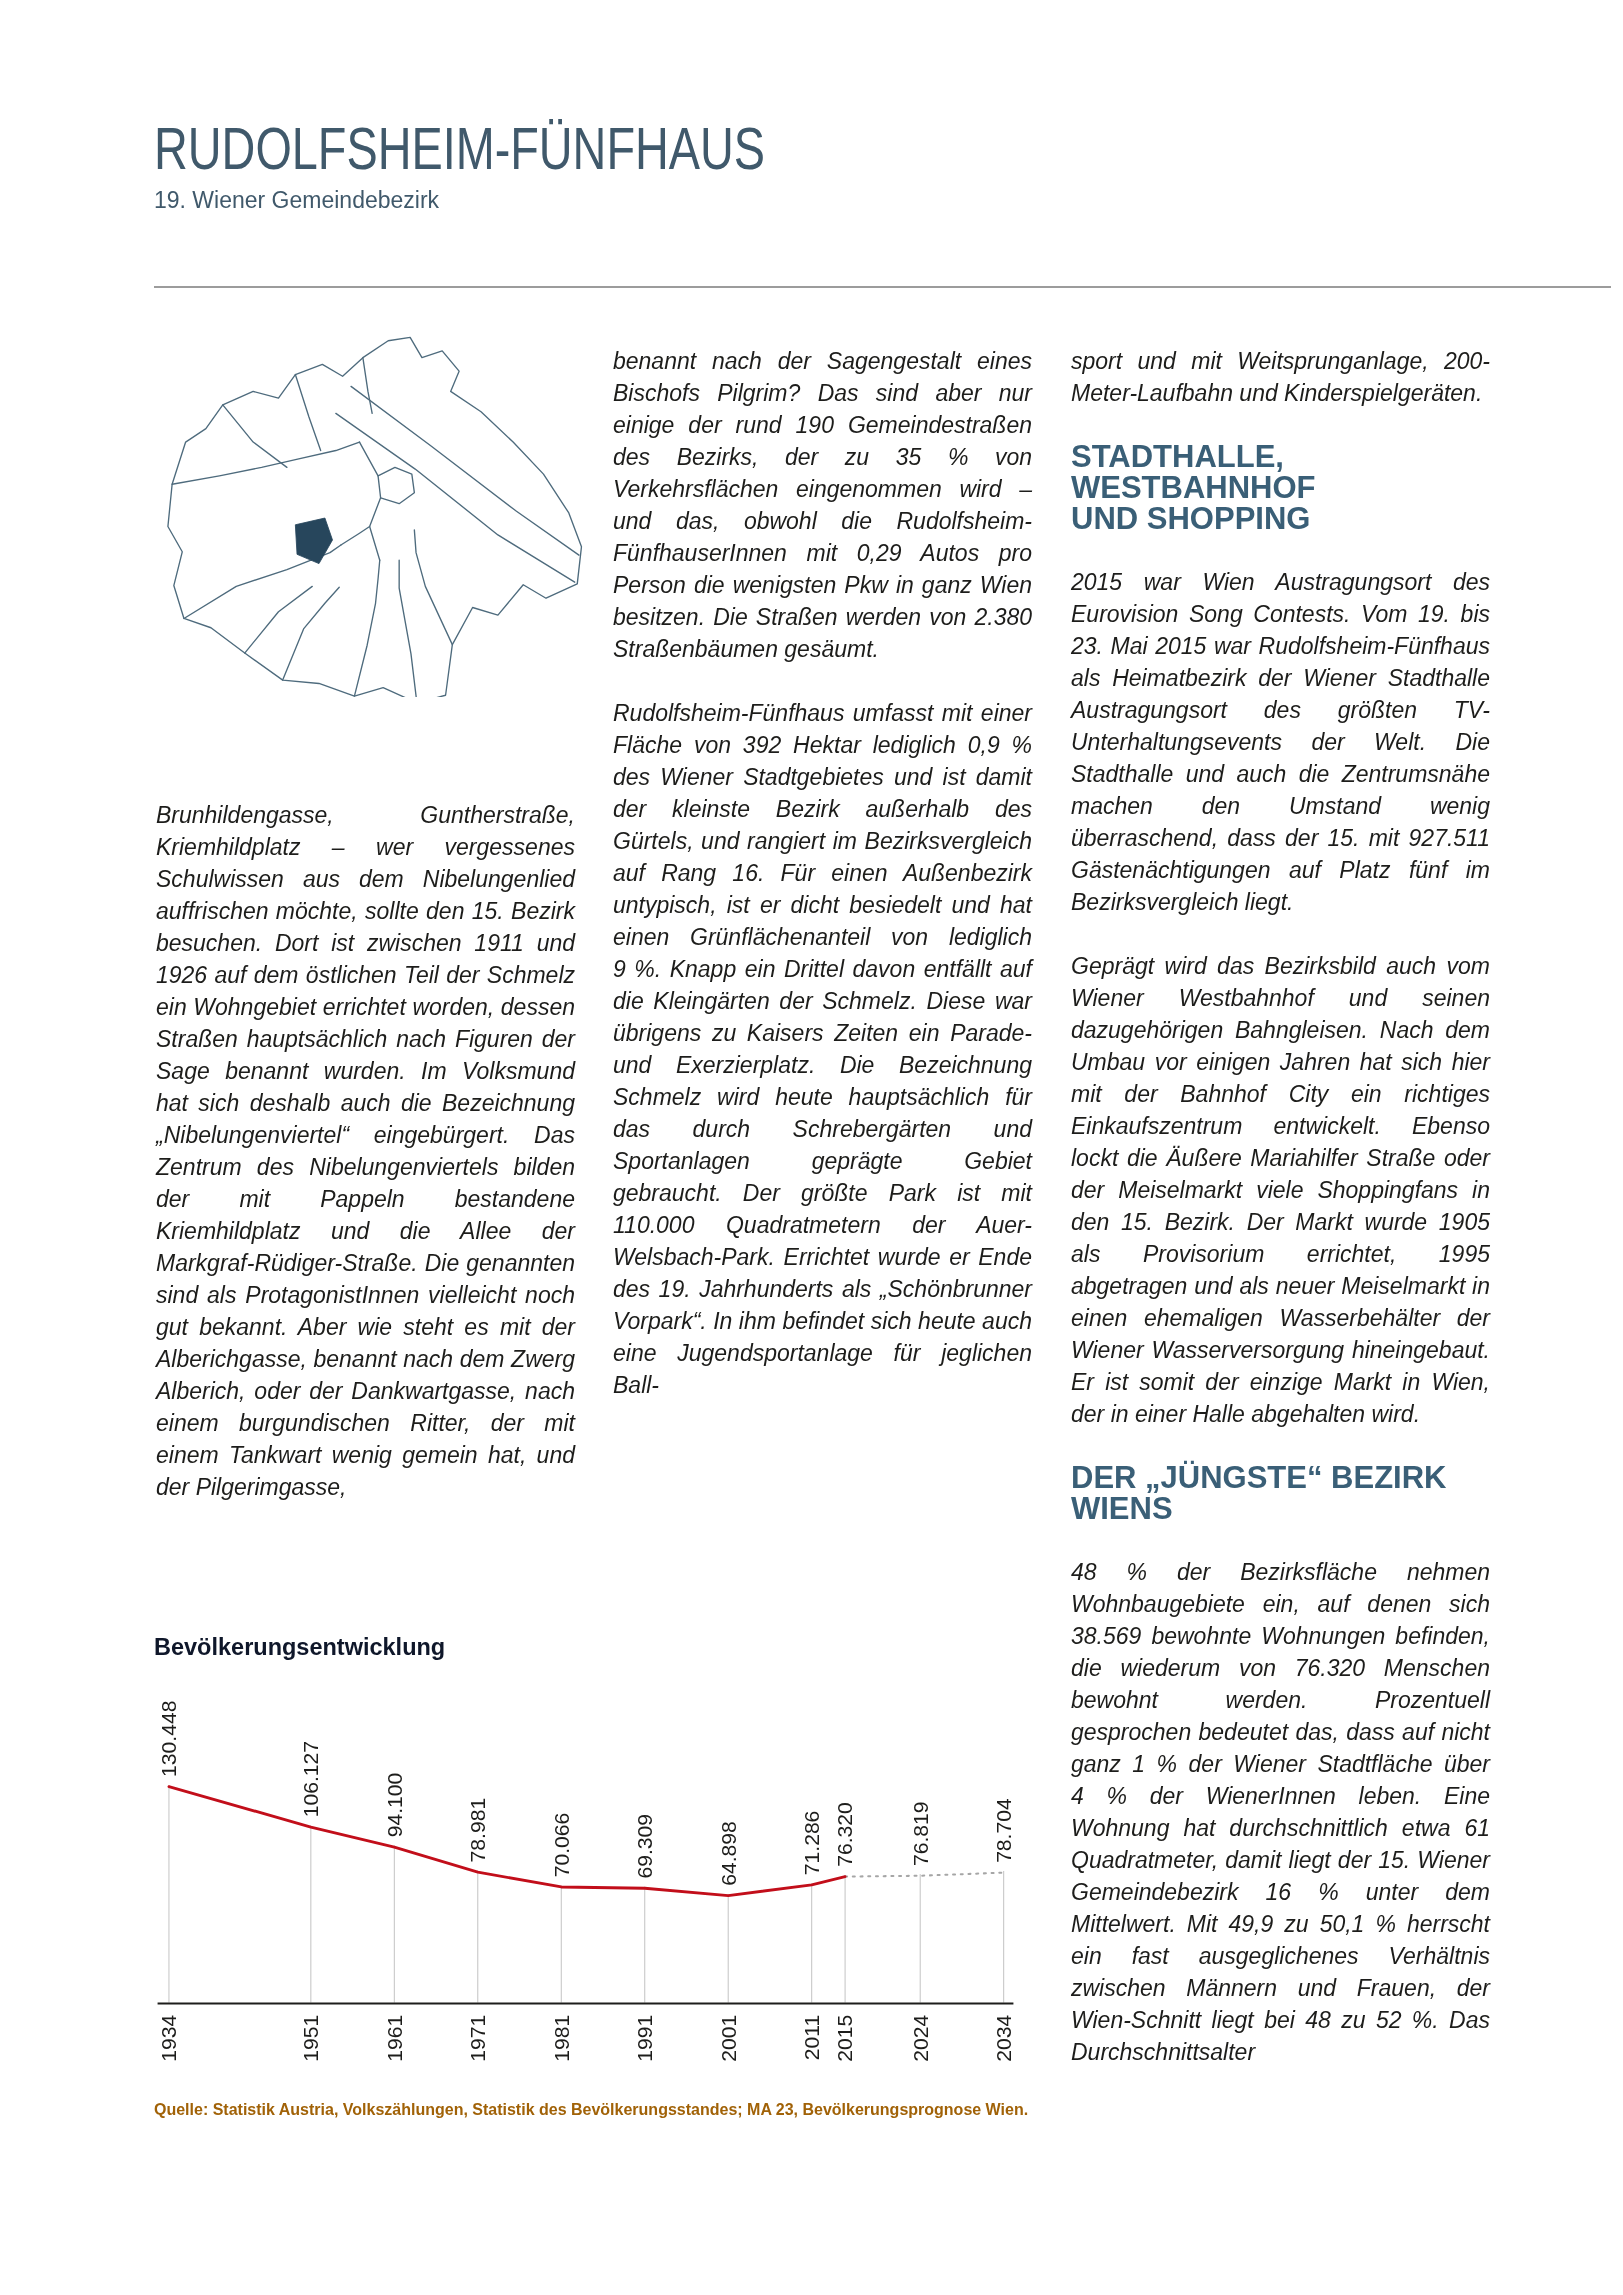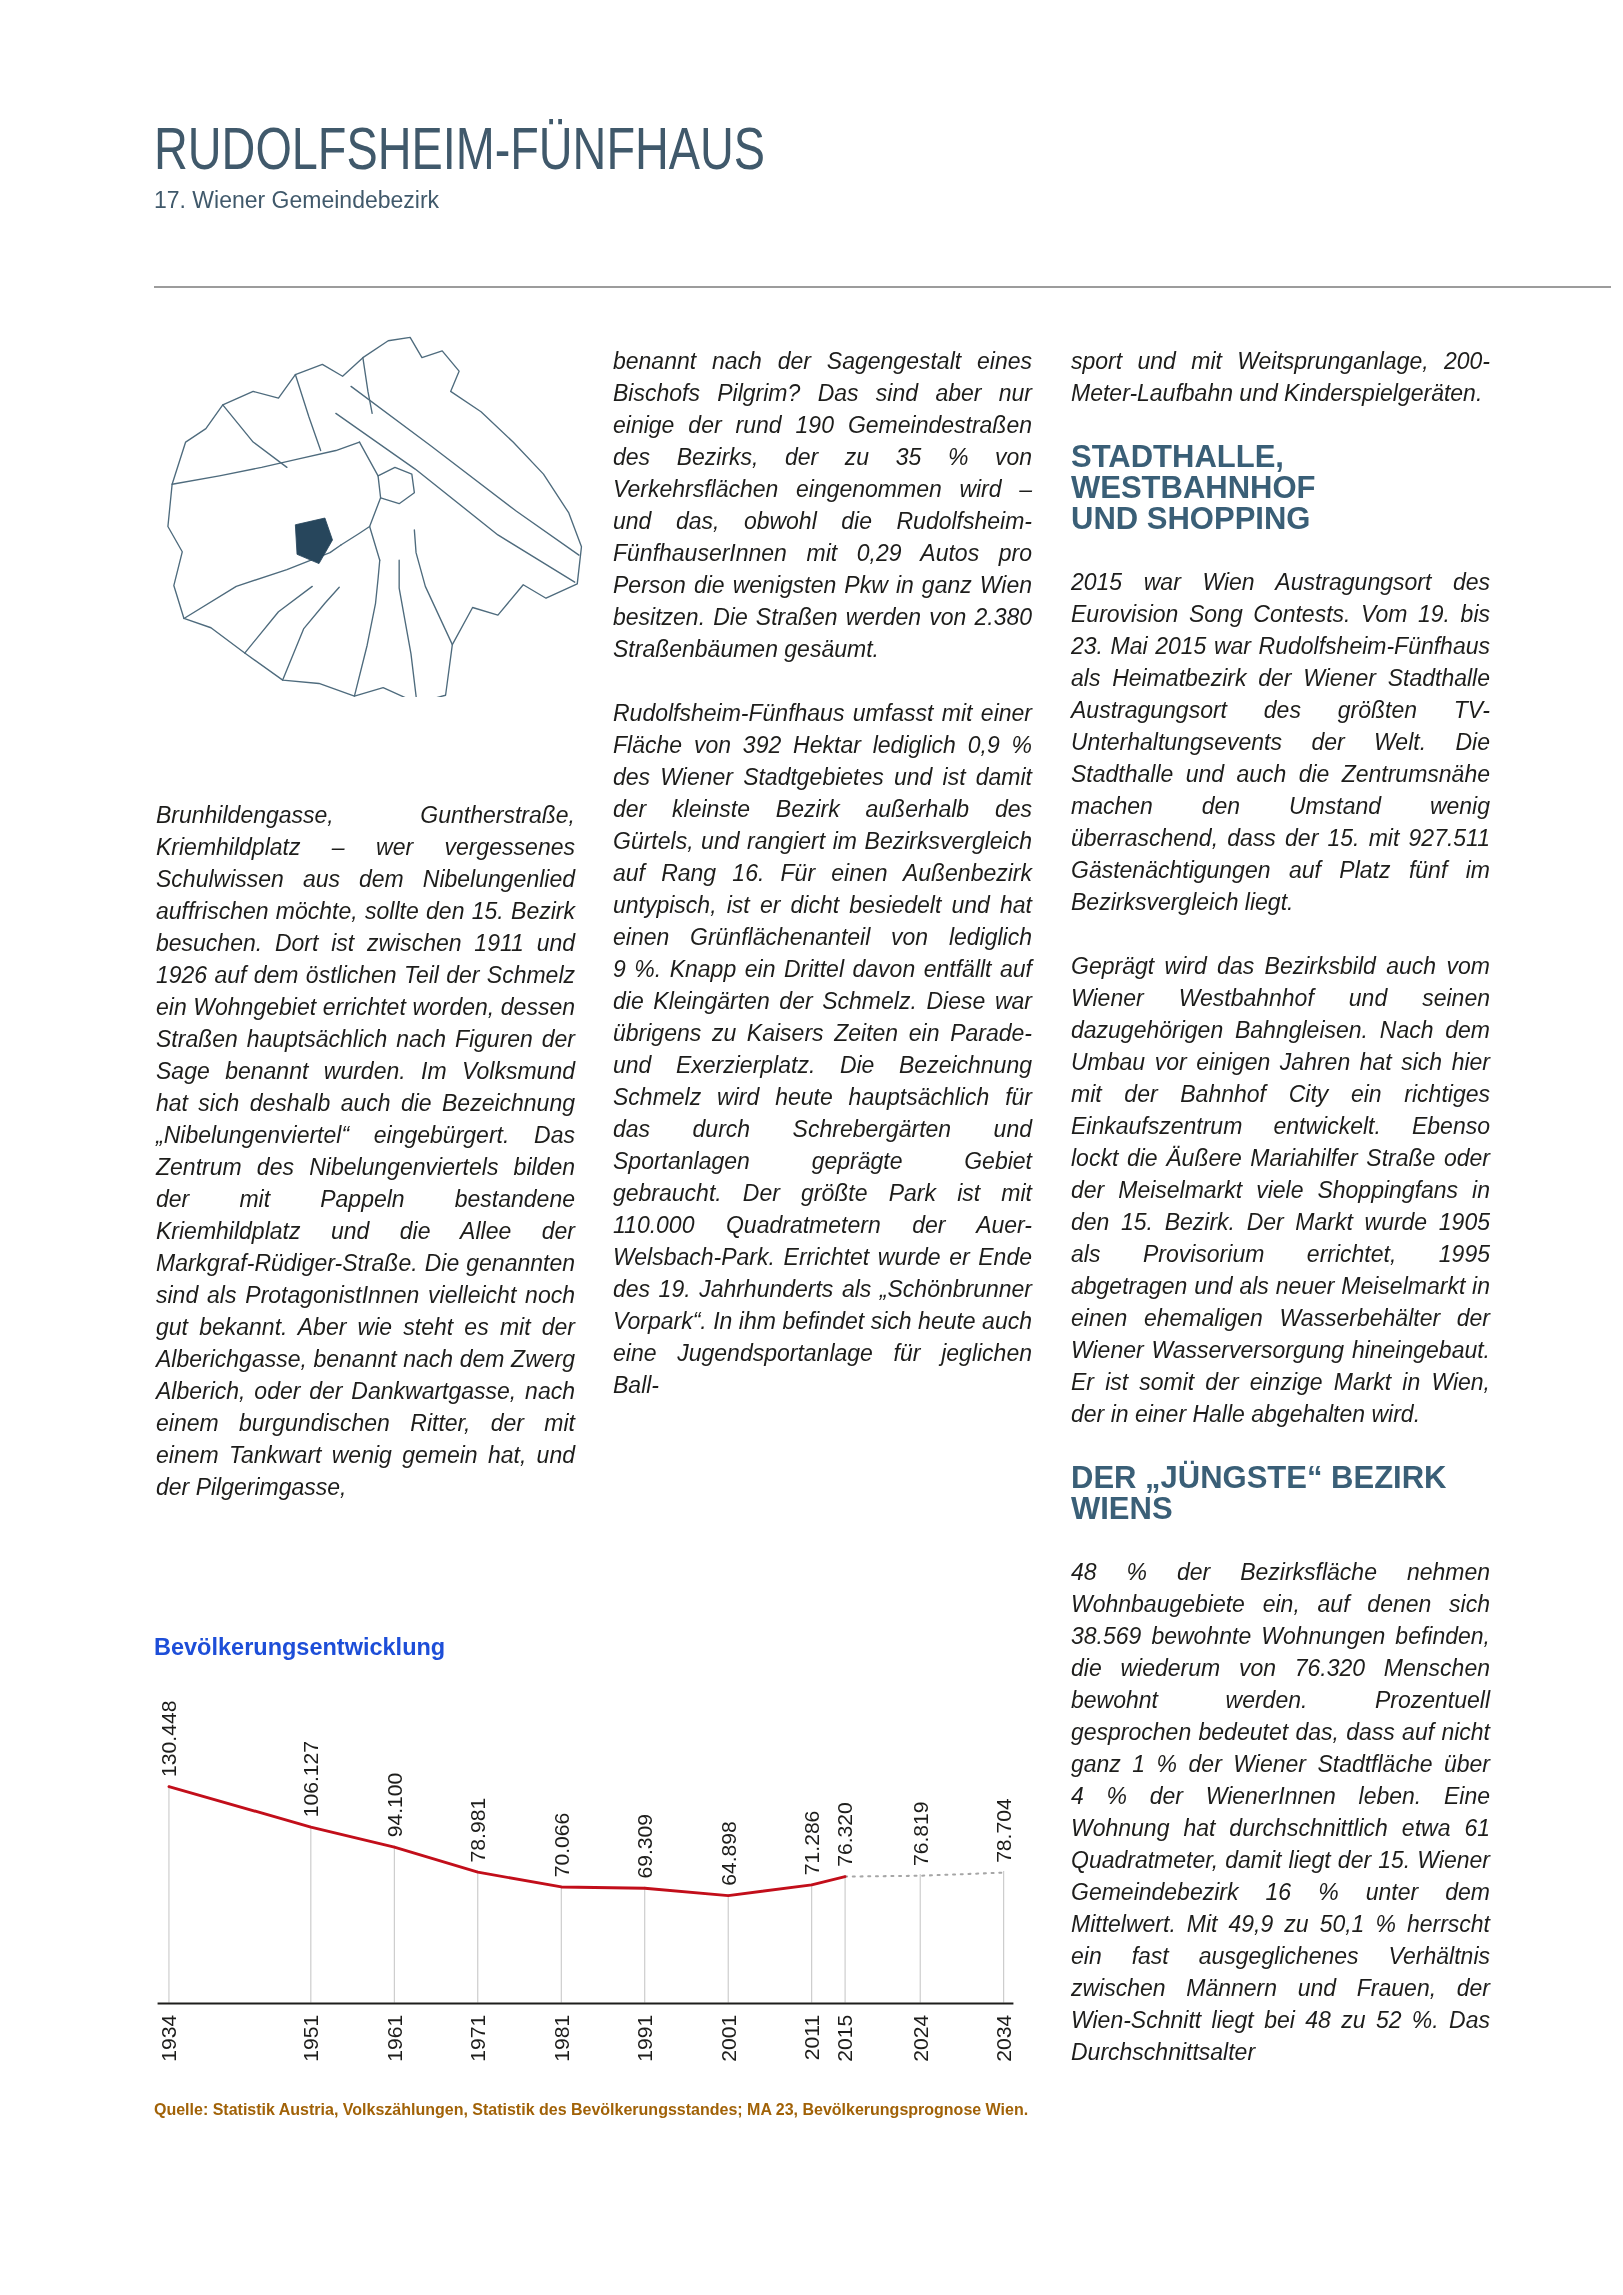--- a/index.html
+++ b/index.html
@@ -22,33 +22,33 @@
   .col p { margin:0 0 32px 0;font-style:italic; }
   .col p:last-child { margin-bottom:0; }
   .col h2 {
     font-size:31px; line-height:31px; color:#3a5f77; font-weight:bold;
     white-space:pre-line; text-align:left; margin:0 0 32px 0;
   }
   .col1 { left:156px; top:799px; }
   .col2 { left:613px; top:345px; }
   .col3 { left:1071px; top:345px; }
 
-  .chart-title { position:absolute; left:154px; top:1633px; font-size:23.5px; line-height:28px; color:#1d4ed8; font-weight:bold; }
+  .chart-title { position:absolute; left:154px; top:1633px; font-size:23.5px; line-height:28px; color:#0f172a; font-weight:bold; }
   .chart-svg { position:absolute; left:151px; top:1677px; }
   .chart-svg text { font-family:"Liberation Sans", sans-serif; }
   .chart-source { position:absolute; left:154px; top:2099px; width:893px; font-size:16px; line-height:21px; font-weight:bold; color:#a16207; }
 </style>
 </head>
 <body>
 
 <div class="page">
 
   <header class="header">
     <h1 class="title">RUDOLFSHEIM-FÜNFHAUS</h1>
-    <div class="subtitle">17. Wiener Gemeindebezirk</div>
+    <div class="subtitle">19. Wiener Gemeindebezirk</div>
   </header>
 
   <div class="rule"></div>
 
   <figure class="map-figure">
     <svg viewBox="0 0 500 430" width="422" height="363">
       <g fill="none" stroke="#4e6b7d" stroke-width="1.6" stroke-linejoin="round" stroke-linecap="round">
         <path d="M 12,178 L 28,128 L 52,112 L 72,84 L 108,68 L 138,76 L 158,48 L 190,36 L 214,50 L 238,28 L 268,8 L 294,4 L 308,28 L 332,20 L 352,44 L 342,68 L 378,92 L 416,128 L 452,166 L 482,212 L 497,252 L 492,296 L 455,313 L 428,297 L 398,333 L 368,324 L 344,368 L 336,428 L 302,437 L 262,419 L 228,429 L 186,414 L 143,410 L 98,378 L 58,348 L 26,337 L 14,298 L 24,258 L 7,228 Z"></path>
         <path d="M 206,94 L 300,160 L 398,238 L 489,294"></path>
         <path d="M 224,62 L 318,132 L 420,210 L 494,262"></path>

